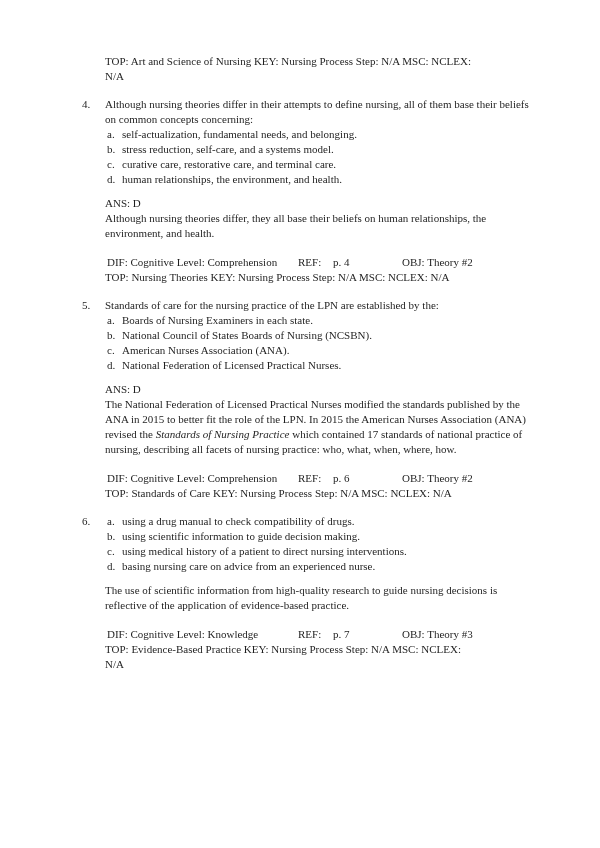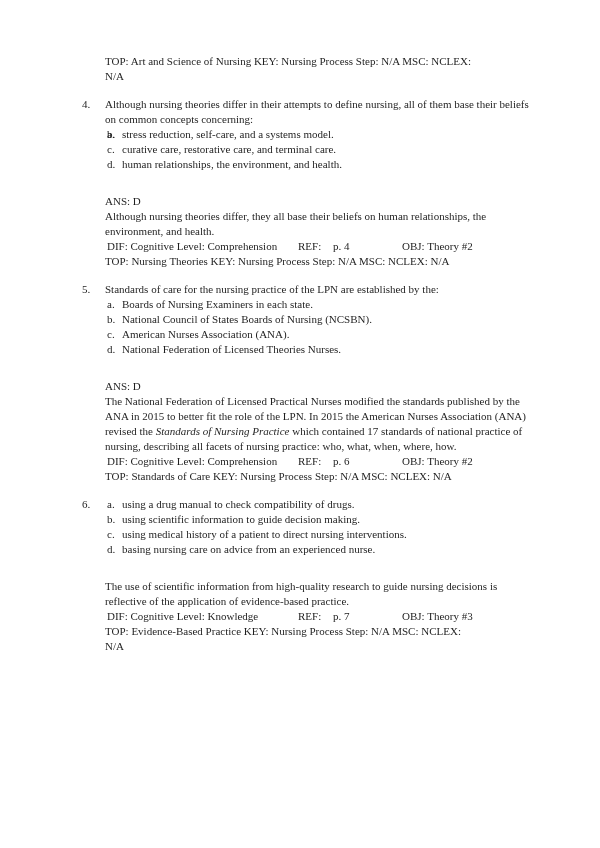--- a/index.html
+++ b/index.html
@@ -19,22 +19,22 @@
     top: 54px;
     left: 105px;
     width: 436px;
   }
   .meta-block { margin: 0; }
   .question { margin-top: 13px; }
   .stem-row { position: relative; }
   .qnum { position: absolute; left: -23px; top: 0; }
   .opt { position: relative; padding-left: 17px; }
   .opt .letter { position: absolute; left: 2px; top: 0; }
-  .ans-block { margin-top: 22px; }
-  .ref-block { }
+  .ans-block { margin-top: 9px; }
+  .ref-block { margin-top: 14px; }
   .dif-row { position: relative; height: 15px; }
   .dif-row .dif      { position: absolute; left: 2px;   top: 0; white-space: nowrap; }
   .dif-row .ref-lab  { position: absolute; left: 193px; top: 0; white-space: nowrap; }
   .dif-row .ref-val  { position: absolute; left: 228px; top: 0; white-space: nowrap; }
   .dif-row .obj      { position: absolute; left: 297px; top: 0; white-space: nowrap; }
   .rationale i { font-style: italic; text-align: center; }
   .page-box {
     position: absolute;
     left: 256px;
     top: 777px;
@@ -55,20 +55,21 @@
       <div>N/A</div>
     </div>
 
     <div class="question">
       <div class="stem-row">
         <span class="qnum">4.</span>
         <span>Although nursing theories differ in their attempts to define nursing, all of them base their beliefs on common concepts concerning:</span>
       </div>
       <div class="opt">
         <span class="letter">a.</span>
+        <span>self-actualization, fundamental needs, and belonging.</span>
       </div>
       <div class="opt">
         <span class="letter">b.</span>
         <span>stress reduction, self-care, and a systems model.</span>
       </div>
       <div class="opt">
         <span class="letter">c.</span>
         <span>curative care, restorative care, and terminal care.</span>
       </div>
       <div class="opt">
@@ -102,21 +103,21 @@
       <div class="opt">
         <span class="letter">b.</span>
         <span>National Council of States Boards of Nursing (NCSBN).</span>
       </div>
       <div class="opt">
         <span class="letter">c.</span>
         <span>American Nurses Association (ANA).</span>
       </div>
       <div class="opt">
         <span class="letter">d.</span>
-        <span>National Federation of Licensed Theories Nurses.</span>
+        <span>National Federation of Licensed Practical Nurses.</span>
       </div>
       <div class="ans-block">
         <div>ANS: D</div>
         <div class="rationale"><span>The National Federation of Licensed Practical Nurses modified the standards published by the ANA in 2015 to better fit the role of the LPN. In 2015 the American Nurses Association (ANA) revised the </span><i>Standards of Nursing Practice</i><span> which contained 17 standards of national practice of nursing, describing all facets of nursing practice: who, what, when, where, how.</span></div>
       </div>
       <div class="ref-block">
         <div class="dif-row">
           <span class="dif">DIF: Cognitive Level: Comprehension</span>
           <span class="ref-lab">REF:</span>
           <span class="ref-val">p. 6</span>

